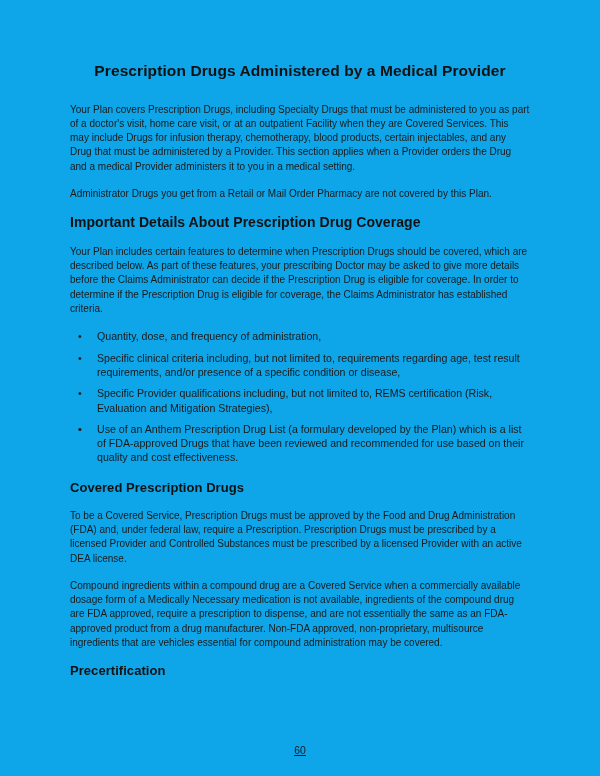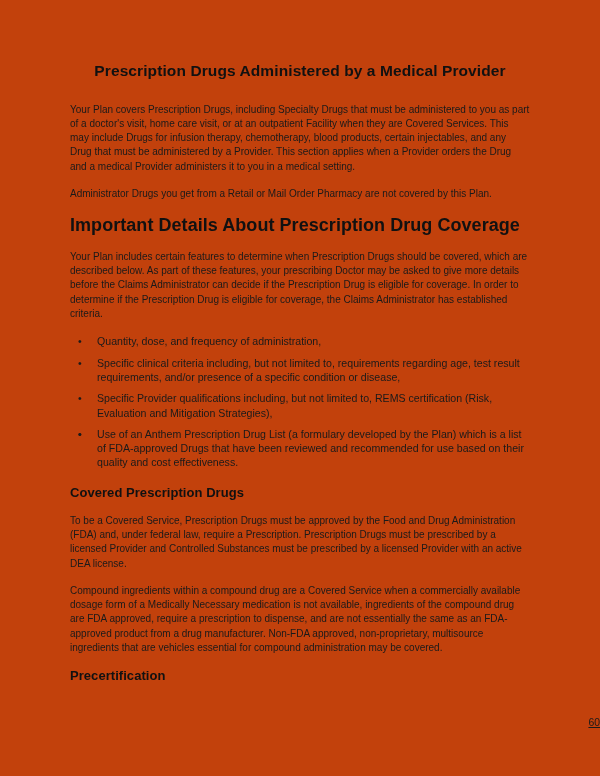--- a/index.html
+++ b/index.html
@@ -17,40 +17,40 @@
     color: #1a1a1a;
     -webkit-font-smoothing: antialiased;
   }
 
   .page {
     box-sizing: border-box;
     width: 600px;
     height: 776px;
     padding: 62px 70px 2px 70px;
     position: relative;
-    background: #c2410c;
+    background: #0ea5e9;
   }
 
   .content {
     width: 460px;
   }
 
   h1.doc-title {
     font-size: 15.5px;
     font-weight: bold;
     text-align: center;
     margin: 0 0 22px 0;
     padding: 0;
     letter-spacing: 0.1px;
     line-height: 1.2;
     color: #111111;
   }
 
   h2.section-heading {
-    font-size: 18px;
+    font-size: 14px;
     font-weight: bold;
     margin: 0 0 13px 0;
     padding: 0;
     line-height: 1.25;
     color: #111111;
     letter-spacing: 0.05px;
   }
 
   h3.sub-heading {
     font-size: 13px;
@@ -96,22 +96,22 @@
     top: 0;
     font-size: 10.6px;
     line-height: 14.3px;
     color: #1a1a1a;
   }
 
   .page-number {
     position: absolute;
     left: 0;
     right: 0;
-    top: 716px;
-    text-align: right;
+    top: 744px;
+    text-align: center;
     font-size: 10.4px;
     line-height: 14px;
     color: #1a1a1a;
     text-decoration: underline;
   }
 
   .block-gap-small { height: 2px; }
 </style>
 </head>
 <body>

